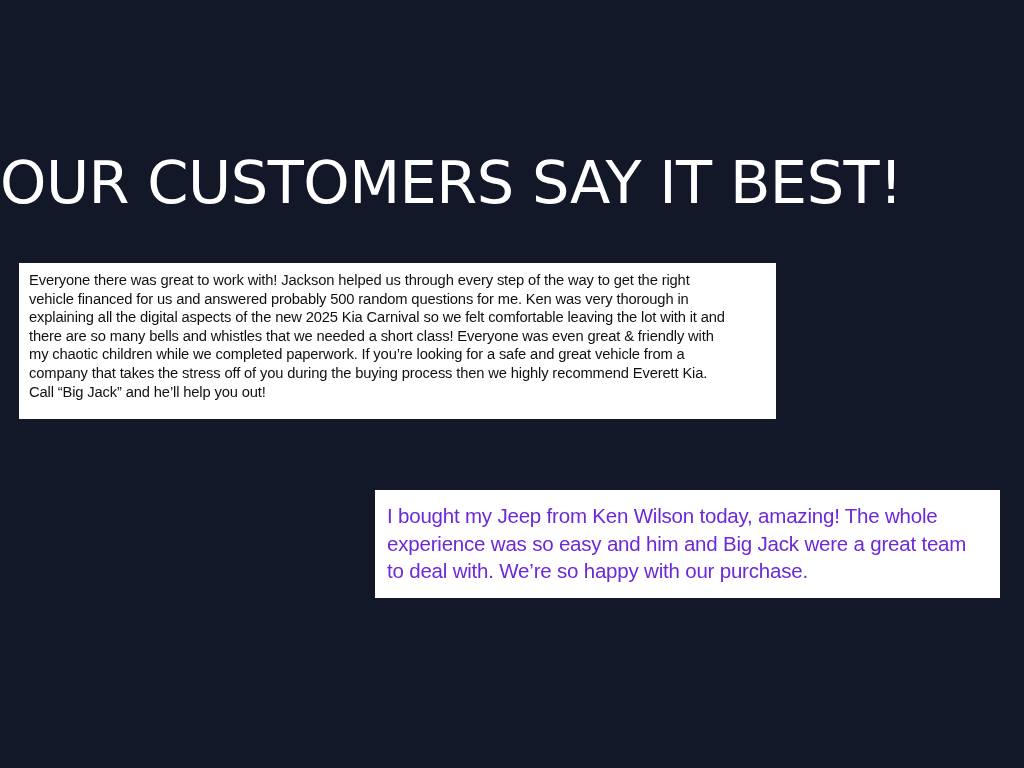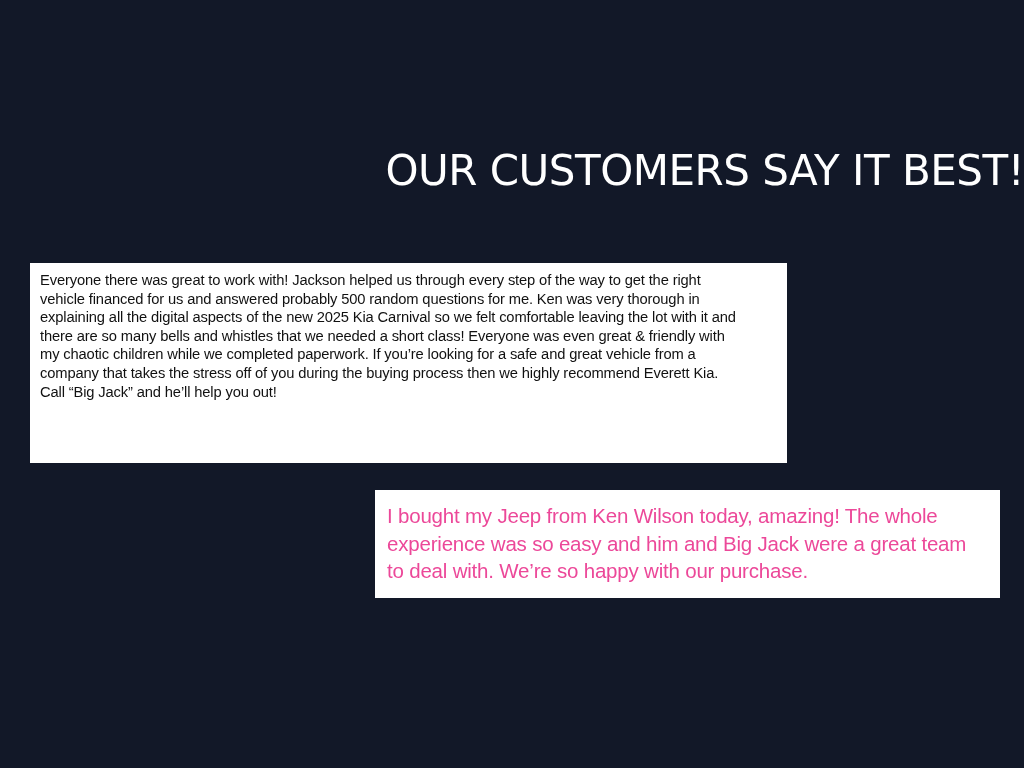--- a/index.html
+++ b/index.html
@@ -21,24 +21,24 @@
     height: 768px;
     background: #121828;
   }
 
   
   .slide-title {
     position: absolute;
     left: 0;
     top: 108px;
     width: 1024px;
-    text-align: right;
+    text-align: left;
     color: #ffffff;
     font-family: "DejaVu Sans", sans-serif;
-    font-size: 42px;
+    font-size: 59px;
     font-weight: 400;
     letter-spacing: -0.5px;
     line-height: 70px;
     white-space: nowrap;
   }
 
   
   .testimonial {
     position: absolute;
     background: #ffffff;
@@ -46,24 +46,24 @@
     box-sizing: border-box;
     overflow: hidden;
   }
 
   .testimonial p {
     margin: 0;
   }
 
   
   .testimonial-1 {
-    left: 30px;
+    left: 19px;
     top: 263px;
     width: 757px;
-    height: 200px;
+    height: 156px;
     padding: 8px 22px 6px 10px;
   }
   .testimonial-1 .body {
     font-family: "Liberation Sans", sans-serif;
     font-size: 15.2px;
     line-height: 18.6px;
     font-weight: 400;
     letter-spacing: -0.15px;
     color: #111111;
     transform: scaleX(0.97);
@@ -77,21 +77,21 @@
     width: 625px;
     height: 108px;
     padding: 12px 14px 10px 12px;
   }
   .testimonial-2 .body {
     font-family: "Liberation Sans", sans-serif;
     font-size: 20.5px;
     line-height: 27.5px;
     font-weight: 400;
     letter-spacing: -0.2px;
-    color: #ec4899;
+    color: #6d28d9;
   }
 
   
   .testimonial-3 {
     left: 30px;
     top: 645px;
     width: 572px;
     height: 90px;
     padding: 10px 12px 8px 8px;
   }

